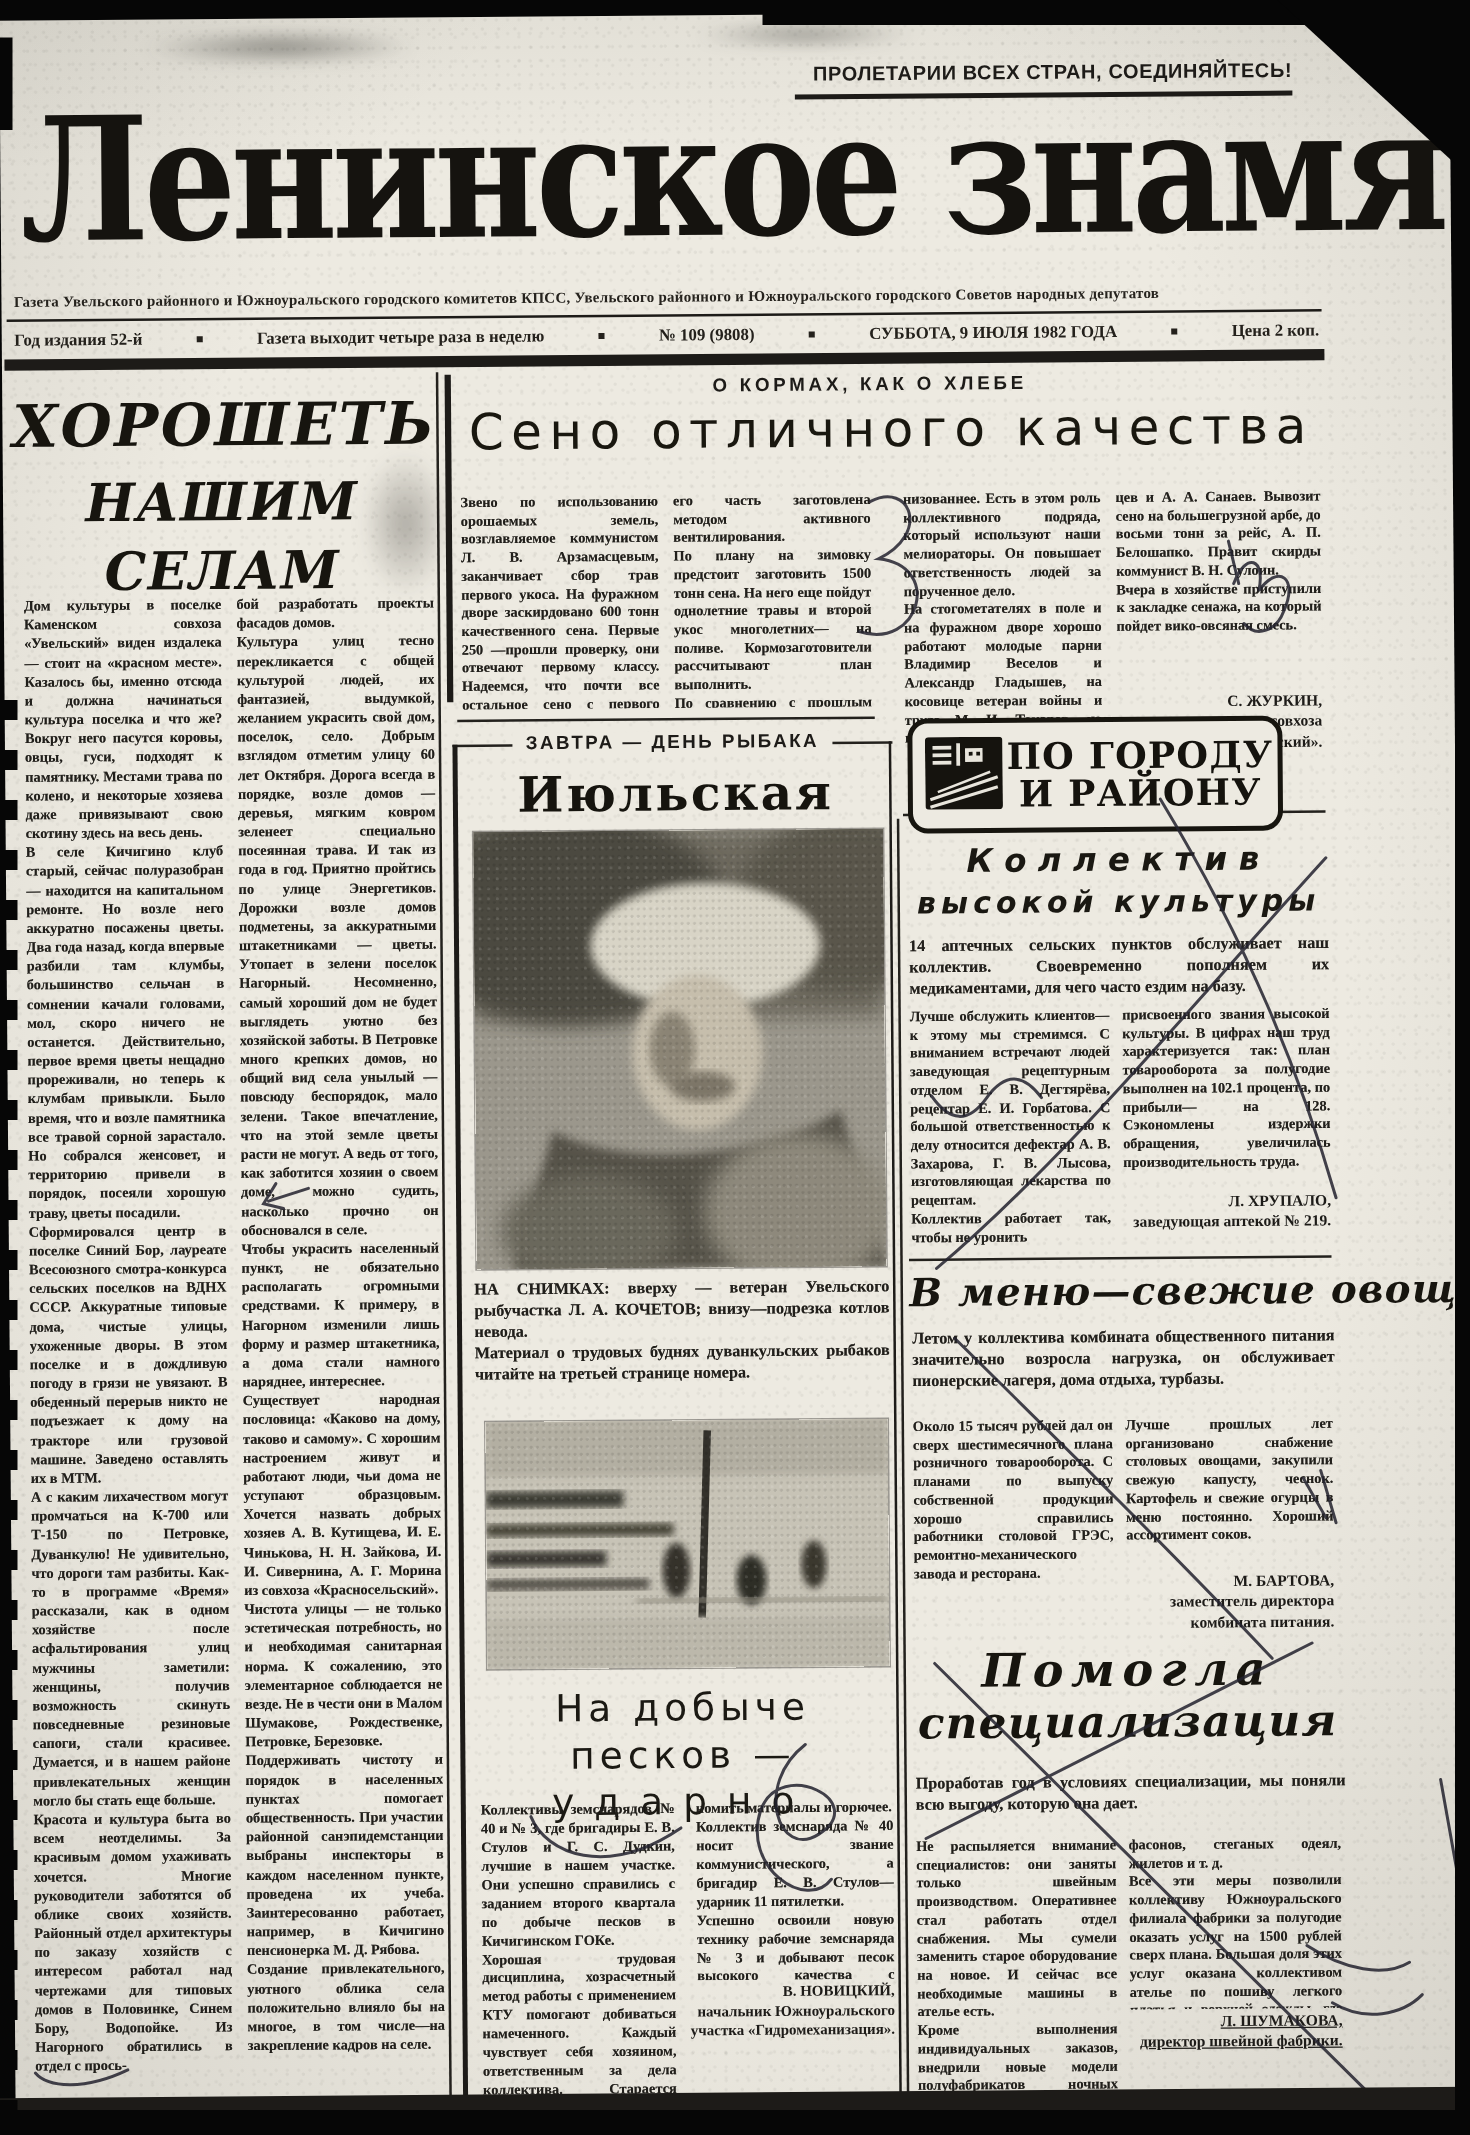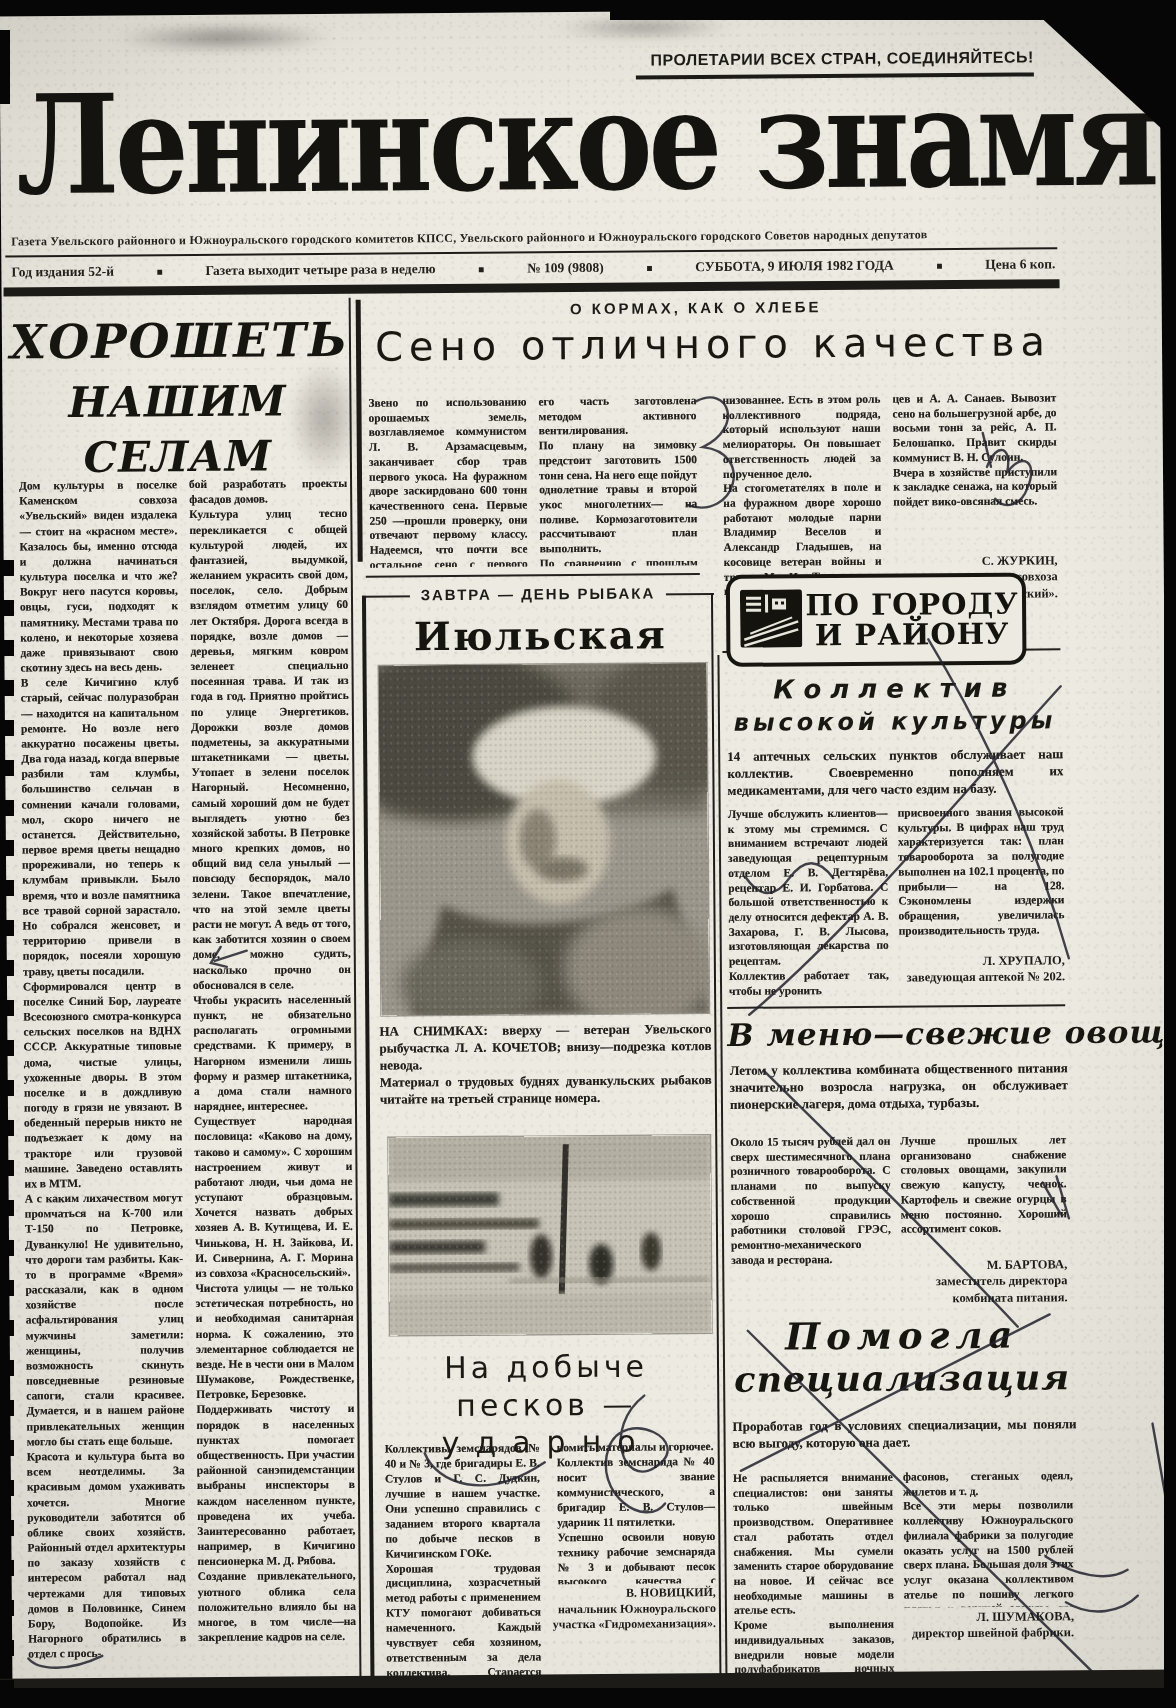--- a/index.html
+++ b/index.html
@@ -54,21 +54,21 @@
 
     <div class="abs z" style="left:16px;top:257px;width:1044px;height:22px;display:flex;align-items:center;justify-content:space-between;font-size:13.5px;font-weight:bold;color:#24211c;">
       <span>Год издания 52-й</span>
       <span style="font-size:10px;">■</span>
       <span>Газета выходит четыре раза в неделю</span>
       <span style="font-size:10px;">■</span>
       <span>№ 109 (9808)</span>
       <span style="font-size:10px;">■</span>
       <span>СУББОТА, 9 ИЮЛЯ 1982 ГОДА</span>
       <span style="font-size:10px;">■</span>
-      <span>Цена 6 коп.</span>
+      <span>Цена 2 коп.</span>
     </div>
 
     <div class="abs ink z" style="left:8px;top:283px;width:1056px;height:9px;"></div>
 
     <div class="vrule" style="left:353px;top:296px;width:2px;height:1392px;"></div>
     <div class="vrule" style="left:719px;top:656px;width:2px;height:1032px;"></div>
 
     <div class="abs z" style="left:14px;top:304px;width:334px;text-align:center;font-family:'DejaVu Serif',serif;font-style:italic;font-weight:900;color:#17150f;">
       <div style="font-size:47px;line-height:1.45;letter-spacing:2px;">ХОРОШЕТЬ</div>
       <div style="font-size:42px;line-height:1.3;letter-spacing:1px;">НАШИМ СЕЛАМ</div>
@@ -193,41 +193,41 @@
 
     <div class="abs z" style="left:726px;top:674px;width:340px;text-align:center;font-family:'DejaVu Sans',sans-serif;font-style:italic;font-weight:bold;color:#1a1812;">
       <div style="font-size:26px;letter-spacing:9px;line-height:1.35;">Коллектив</div>
       <div style="font-size:24px;letter-spacing:4px;line-height:1.25;">высокой культуры</div>
     </div>
     <div class="abs z body-text" style="left:728px;top:750px;width:336px;height:54px;font-size:13px;line-height:1.3;">14 аптечных сельских пунктов обслуживает наш коллектив. Своевременно пополняем их медикаментами, для чего часто ездим на базу.</div>
     <div class="abs z body-text" style="left:728px;top:808px;width:160px;height:208px;font-size:11.5px;line-height:1.28;">Лучше обслужить клиентов— к этому мы стремимся. С вниманием встречают людей заведующая рецептурным отделом Е. В. Дегтярёва, рецептар Е. И. Горбатова. С большой ответственностью к делу относится дефектар А. В. Захарова, Г. В. Лысова, изготовляющая лекарства по рецептам.
 Коллектив работает так, чтобы не уронить</div>
     <div class="abs z body-text" style="left:898px;top:808px;width:166px;height:148px;font-size:11.5px;line-height:1.28;">присвоенного звания высокой культуры. В цифрах наш труд характеризуется так: план товарооборота за полугодие выполнен на 102.1 процента, по прибыли— на 128. Сэкономлены издержки обращения, увеличилась производительность труда.</div>
     <div class="abs z sig" style="left:884px;top:956px;width:180px;">Л. ХРУПАЛО,
-заведующая аптекой № 202.</div>
+заведующая аптекой № 219.</div>
 
     <div class="hrule" style="left:726px;top:1008px;width:338px;height:2px;"></div>
 
     <div class="abs z" style="left:726px;top:1018px;width:340px;text-align:center;font-family:'DejaVu Serif',serif;font-style:italic;font-weight:bold;font-size:31px;letter-spacing:1px;color:#17150f;white-space:nowrap;">В меню—свежие овощи</div>
     <div class="abs z body-text" style="left:728px;top:1064px;width:338px;height:66px;font-size:13px;line-height:1.3;">Летом у коллектива комбината общественного питания значительно возросла нагрузка, он обслуживает пионерские лагеря, дома отдыха, турбазы.</div>
     <div class="abs z body-text" style="left:728px;top:1136px;width:160px;height:168px;font-size:11.5px;line-height:1.28;">Около 15 тысяч рублей дал он сверх шестимесячного плана розничного товарооборота. С планами по выпуску собственной продукции хорошо справились работники столовой ГРЭС, ремонтно-механического завода и ресторана.</div>
     <div class="abs z body-text" style="left:898px;top:1136px;width:166px;height:124px;font-size:11.5px;line-height:1.28;">Лучше прошлых лет организовано снабжение столовых овощами, закупили свежую капусту, чеснок. Картофель и свежие огурцы в меню постоянно. Хороший ассортимент соков.</div>
     <div class="abs z sig" style="left:884px;top:1260px;width:180px;">М. БАРТОВА,
 заместитель директора комбината питания.</div>
 
     <div class="abs z" style="left:726px;top:1316px;width:344px;text-align:center;font-family:'DejaVu Serif',serif;font-style:italic;font-weight:bold;color:#17150f;">
       <div style="font-size:37px;letter-spacing:6px;line-height:1.2;">Помогла</div>
       <div style="font-size:35px;letter-spacing:1px;line-height:1.2;">специализация</div>
     </div>
     <div class="abs z body-text" style="left:728px;top:1420px;width:344px;height:44px;font-size:13px;line-height:1.3;">Проработав год в условиях специализации, мы поняли всю выгоду, которую она дает.</div>
     <div class="abs z body-text" style="left:728px;top:1472px;width:160px;height:214px;font-size:11.5px;line-height:1.28;">Не распыляется внимание специалистов: они заняты только швейным производством. Оперативнее стал работать отдел снабжения. Мы сумели заменить старое оборудование на новое. И сейчас все необходимые машины в ателье есть.
 Кроме выполнения индивидуальных заказов, внедрили новые модели полуфабрикатов ночных сорочек всевозможных</div>
     <div class="abs z body-text" style="left:898px;top:1472px;width:170px;height:138px;font-size:11.5px;line-height:1.28;">фасонов, стеганых одеял, жилетов и т. д.
 Все эти меры позволили коллективу Южноуральского филиала фабрики за полугодие оказать услуг на 1500 рублей сверх плана. Большая доля этих услуг оказана коллективом ателье по пошиву легкого платья и верхней одежды, где заведующая Т. Г. Голдобеева.</div>
-    <div class="abs z sig" style="left:888px;top:1612px;width:180px;">Л. ШУМАКОВА,
+    <div class="abs z sig" style="left:888px;top:1612px;width:180px;text-decoration:underline;">Л. ШУМАКОВА,
 директор швейной фабрики.</div>
 
     <div class="abs ink" style="left:-12px;top:1674px;width:1204px;height:48px;z-index:70;"></div>
 
     <svg class="pen" width="1176" height="1708" viewBox="0 0 1176 1708">
       <g fill="none" stroke="#23222e" stroke-width="2.4" stroke-linecap="round" opacity="0.85">
         <path d="M700 402 c 32,-16 48,26 6,46 c 52,6 32,74 -16,58"></path>
         <path d="M930 642 C 1000,760 1040,862 1068,962"></path>
         <path d="M1062 690 C 960,800 850,932 748,1016"></path>
         <path d="M745 878 q 22,32 44,2 q 22,-30 44,0"></path>

